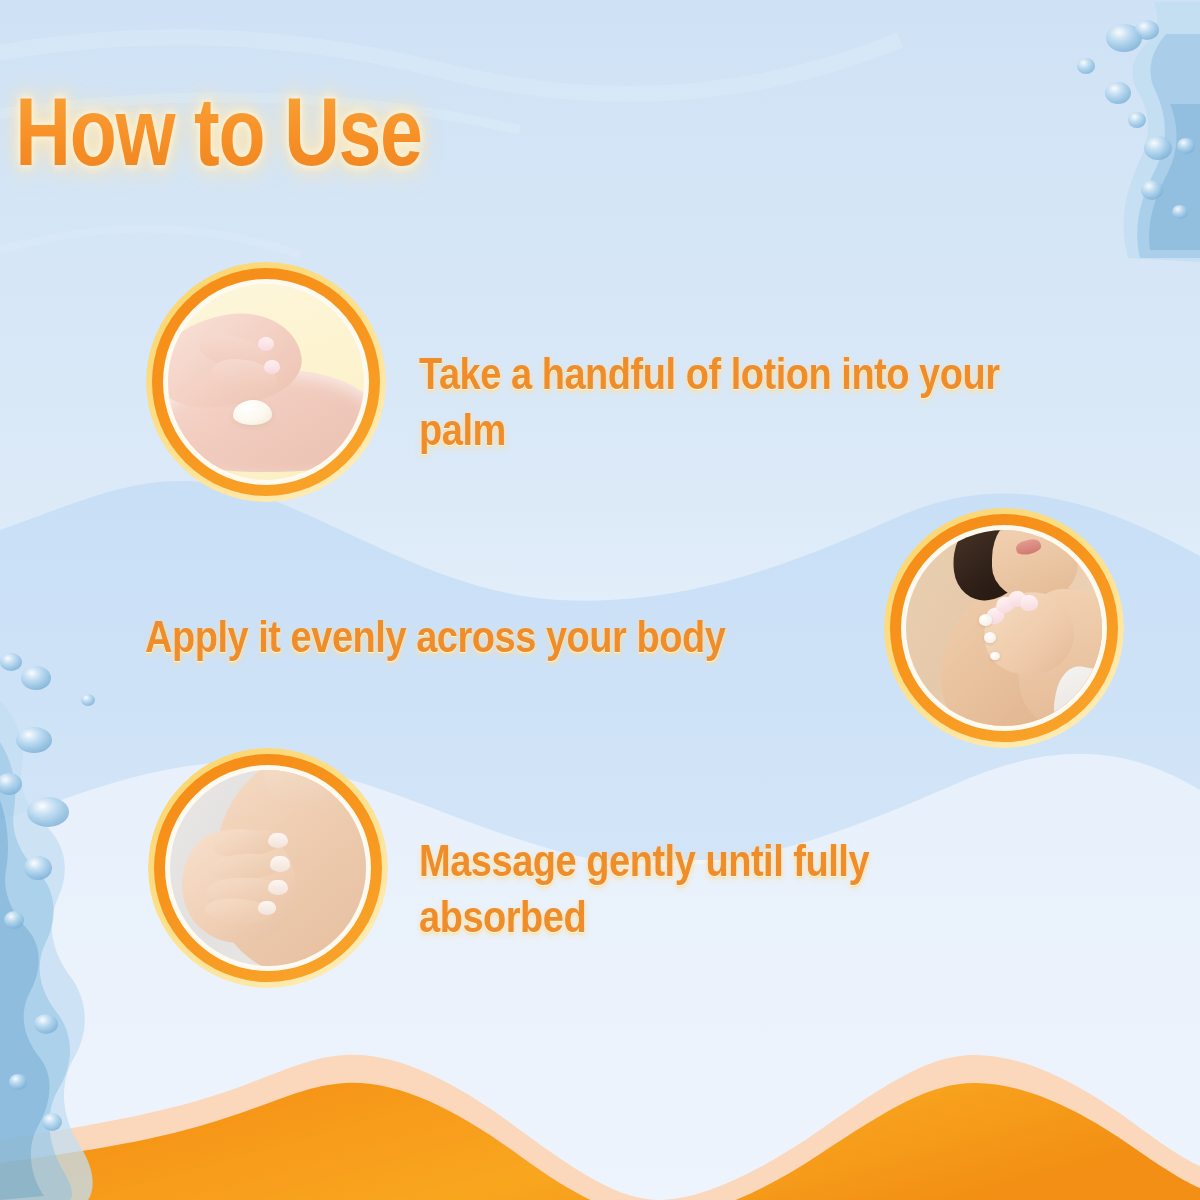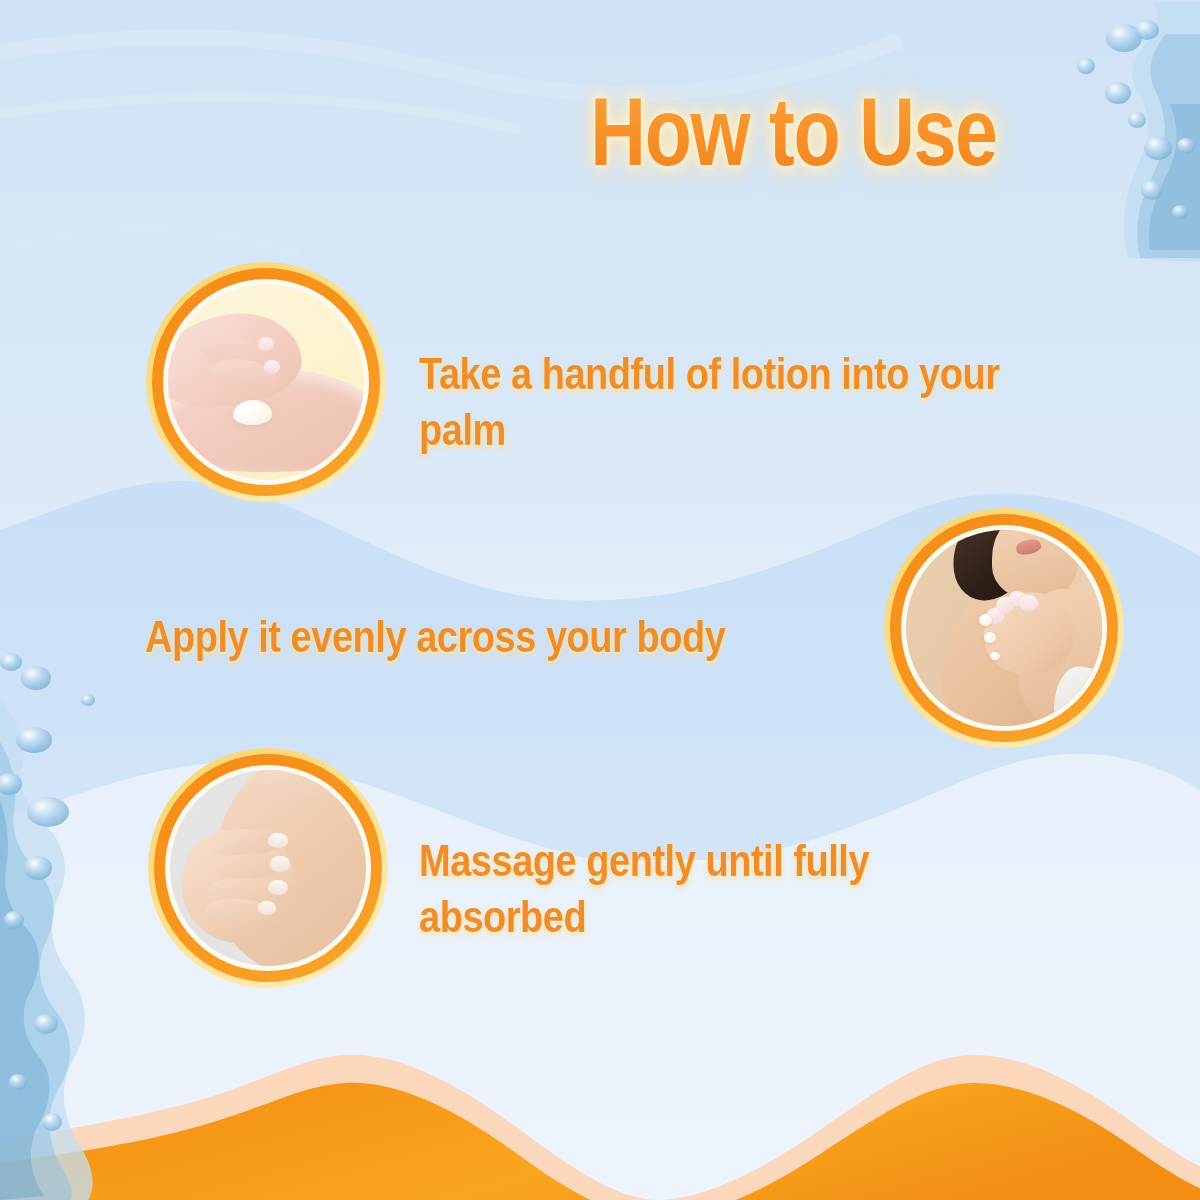--- a/index.html
+++ b/index.html
@@ -12,21 +12,21 @@
 
   
   #stage { position:absolute; inset:0; width:1200px; height:1200px; overflow:hidden; }
 
   
   .bg-svg { position:absolute; inset:0; width:1200px; height:1200px; }
 
   
   .title-wrap {
     position:absolute; top:84px; left:0; width:1012px;
-    text-align:right; z-index:30;
+    text-align:left; z-index:30;
   }
   .title {
     display:inline-block;
     font-family:"Liberation Sans", sans-serif;
     font-weight:bold;
     font-size:83px;
     line-height:1.0;
     letter-spacing:-1.5px;
     transform:scaleX(0.93) scaleY(1.16);
     transform-origin:center top;

